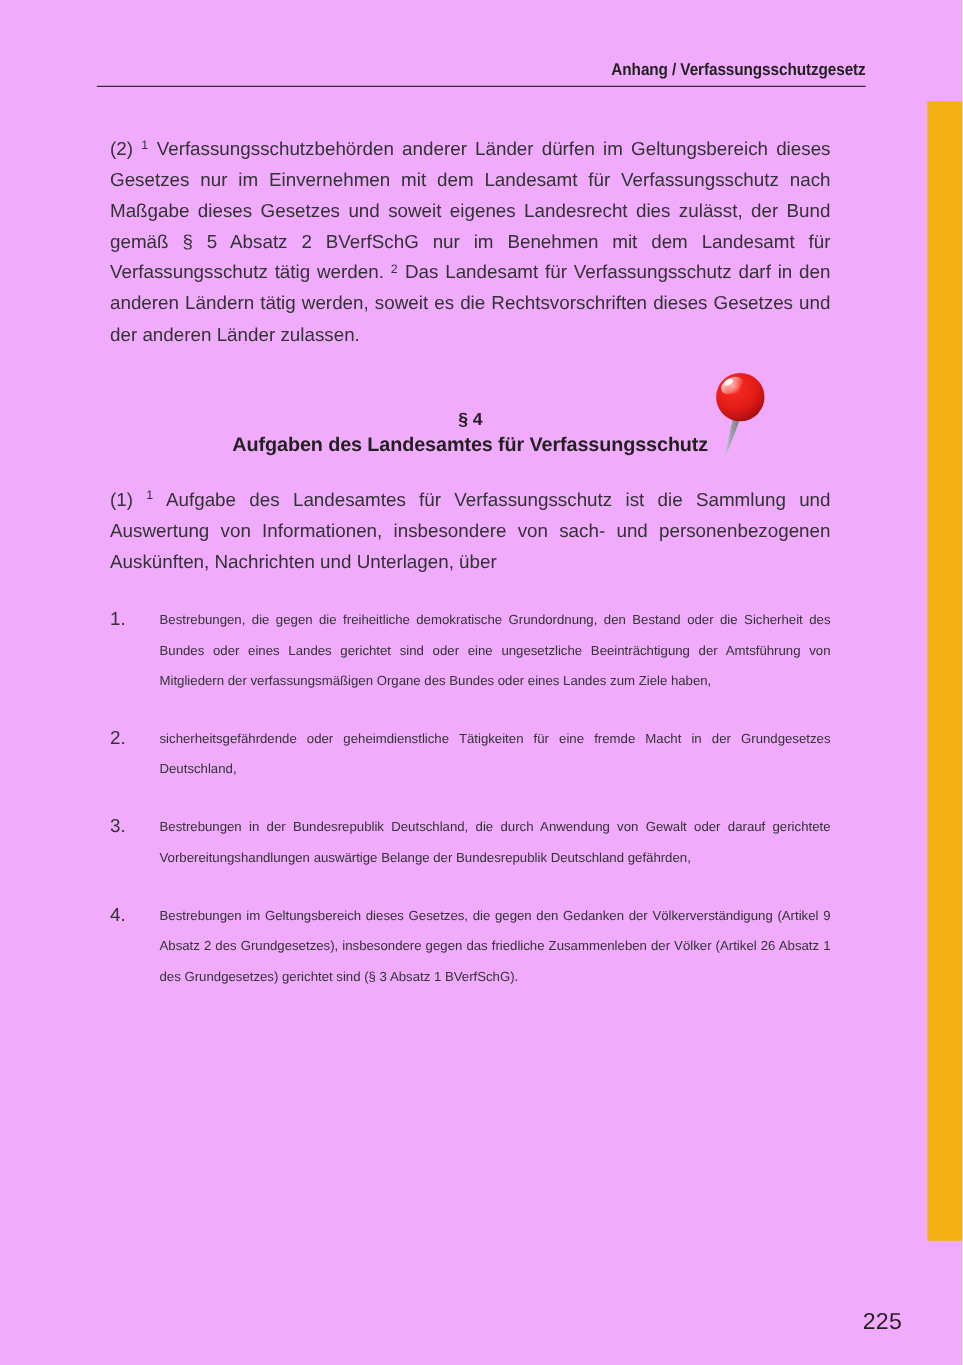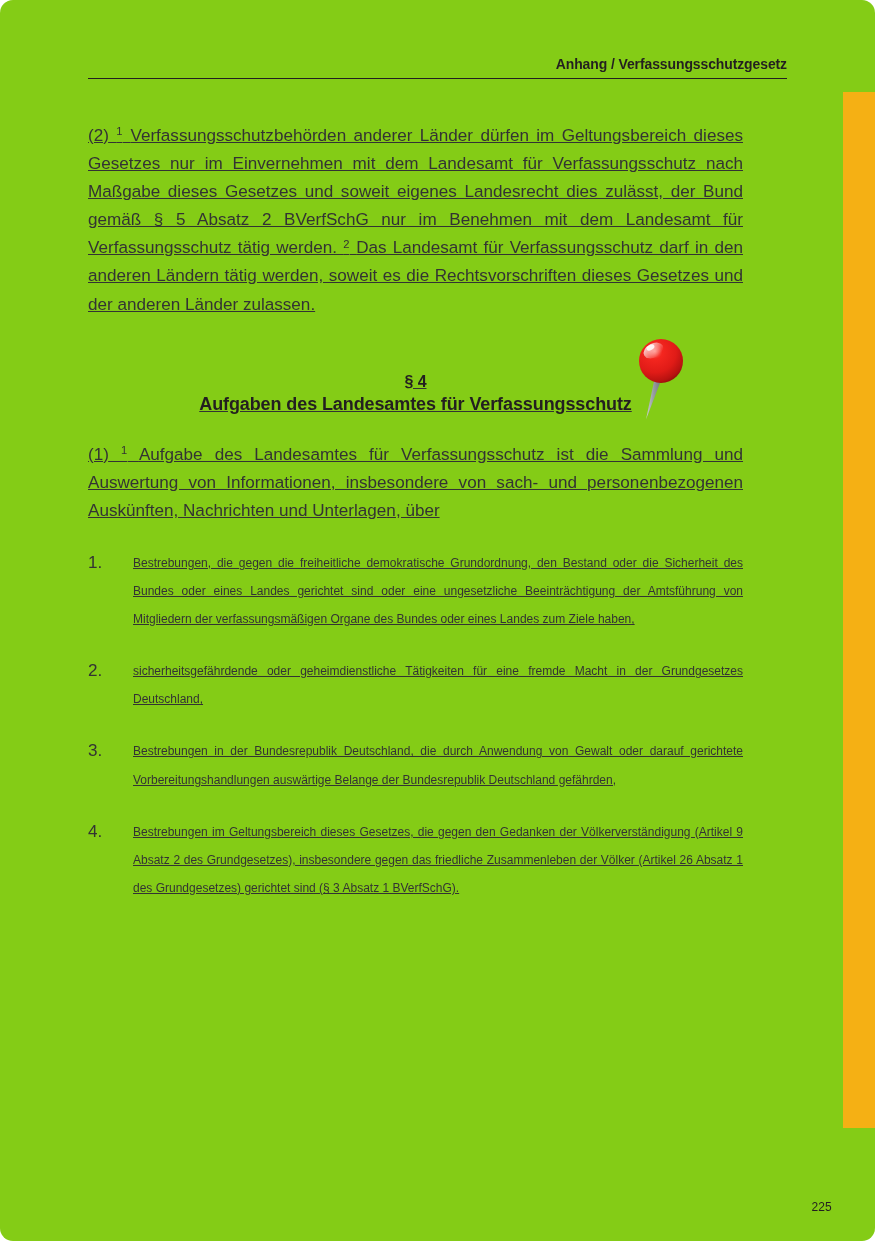--- a/index.html
+++ b/index.html
@@ -11,23 +11,22 @@
   body {
     font-family: "Liberation Sans", sans-serif;
     color: #333333;
   }
 
   .page {
     position: relative;
     width: 875px;
     height: 1241px;
     margin: 0 auto;
-    background: #84cc16;
+    background: #f0abfc;
     overflow: hidden;
-    border-radius: 13px;
   }
 
   
   .edge-tab {
     position: absolute;
     left: 843px;
     top: 92px;
     width: 40px;
     height: 1036px;
     background: #f5b014;
@@ -54,24 +53,23 @@
   }
   .head-rule {
     margin-top: 5px;
     border-top: 1.6px solid #231f20;
     width: 699px;
   }
 
   
   .column {
     position: absolute;
-    left: 88px;
+    left: 100px;
     top: 122px;
     width: 655px;
-    text-decoration: underline;
   }
 
   p.body-par {
     margin: 0;
     text-align: justify;
     font-size: 17.1px;
     line-height: 28.1px;
     color: #333333;
     -webkit-hyphens: manual;
     hyphens: manual;
@@ -151,23 +149,23 @@
     display: block;
     text-align: justify;
     font-size: 12px;
     line-height: 28.1px;
     color: #333333;
   }
 
   
   .folio {
     position: absolute;
-    right: 43px;
+    right: 55px;
     bottom: 27px;
-    font-size: 12px;
+    font-size: 21px;
     color: #231f20;
     letter-spacing: 0.2px;
   }
 </style>
 </head>
 <body>
 
 <div class="page">
 
   <div class="edge-tab"></div>

